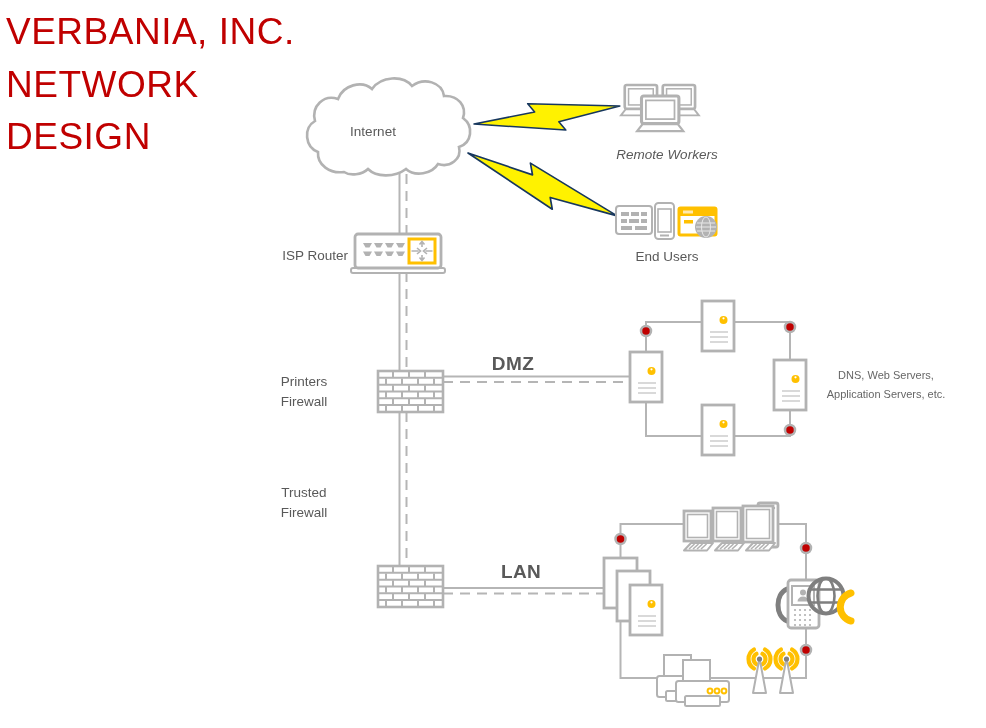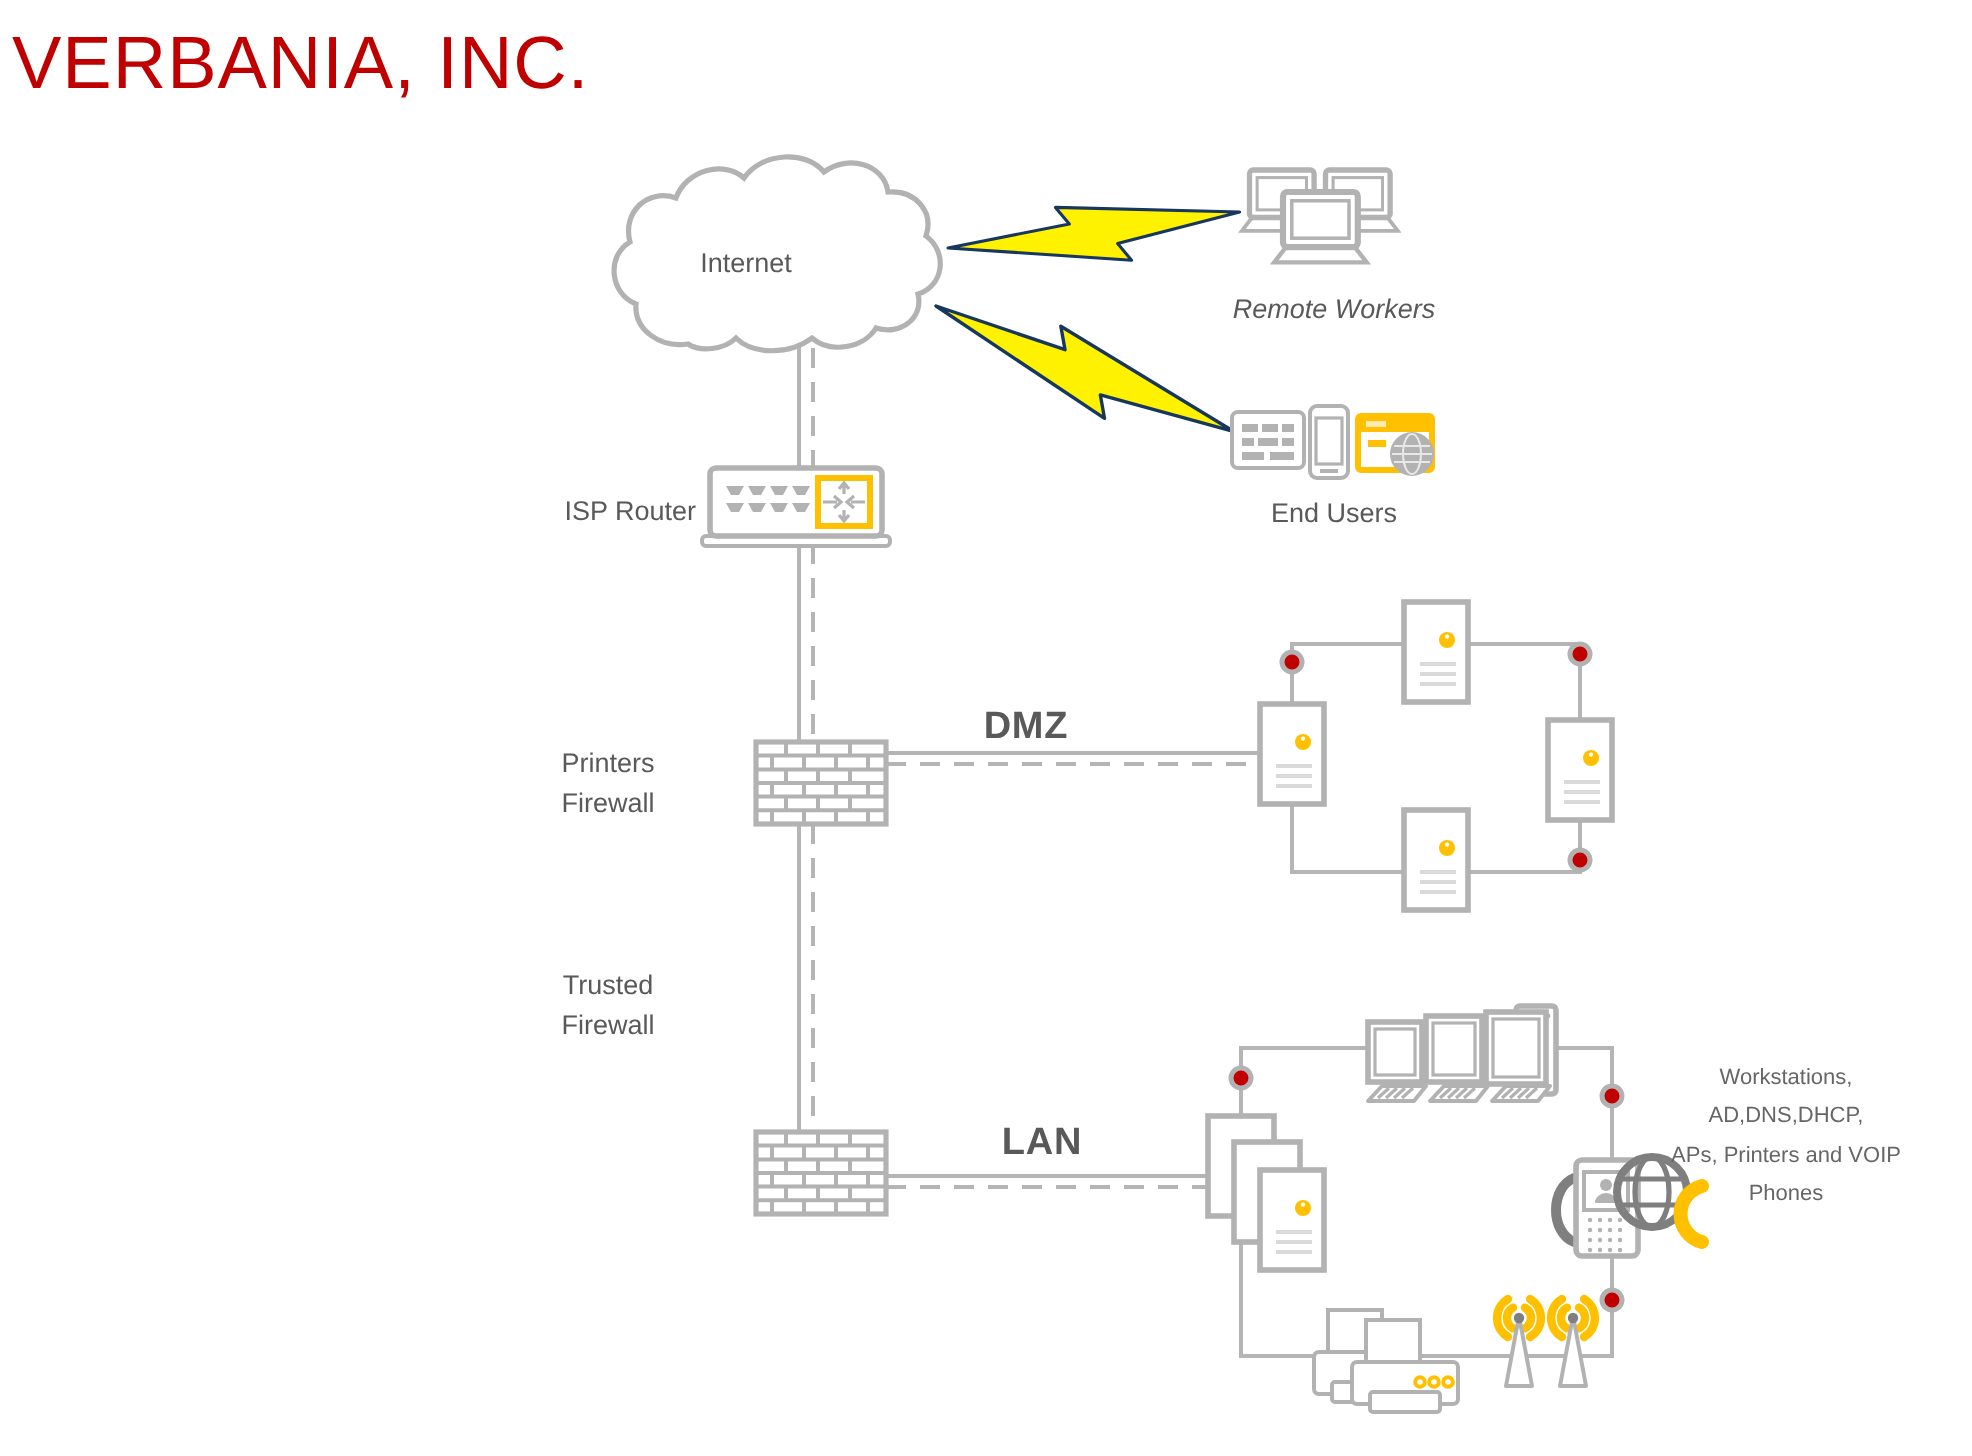--- a/index.html
+++ b/index.html
@@ -252,20 +252,21 @@
       <circle cx="790" cy="327" r="5" class="dot"></circle>
       <circle cx="790" cy="430" r="5" class="dot"></circle>
       <circle cx="620.5" cy="539" r="5" class="dot"></circle>
       <circle cx="806" cy="548" r="5" class="dot"></circle>
       <circle cx="806" cy="650" r="5" class="dot"></circle>
     </g>
   </svg>
 
   <div class="title">
     <div>VERBANIA, INC.</div>
+    <div>NETWORK DESIGN</div>
   </div>
 
   <div class="lbl" style="left:328px;top:122px;width:90px;">Internet</div>
 
   <div class="lbl" style="left:592px;top:145px;width:150px;font-style:italic;">Remote Workers</div>
 
   <div class="lbl" style="left:602px;top:247px;width:130px;">End Users</div>
 
   <div class="lbl" style="left:264px;top:246px;width:84px;text-align:right;">ISP Router</div>
 
@@ -276,19 +277,19 @@
 
   <div class="lbl" style="left:266px;top:483px;width:76px;">
     <div>Trusted</div>
     <div>Firewall</div>
   </div>
 
   <div class="lbl zone" style="left:483px;top:350px;width:60px;">DMZ</div>
 
   <div class="lbl zone" style="left:491px;top:558px;width:60px;">LAN</div>
 
-
-  <div class="note" style="left:820px;top:530px;width:146px;">
-    <div>Workstations, AD,DNS,DHCP,</div>
-    <div>APs, Printers and VOIP Phones</div>
-  </div>
+  <div class="note" style="left:822px;top:366px;width:128px;">
+    <div>DNS, Web Servers,</div>
+    <div>Application Servers, etc.</div>
+  </div>
+
 
 </div>
 
 </body></html>

